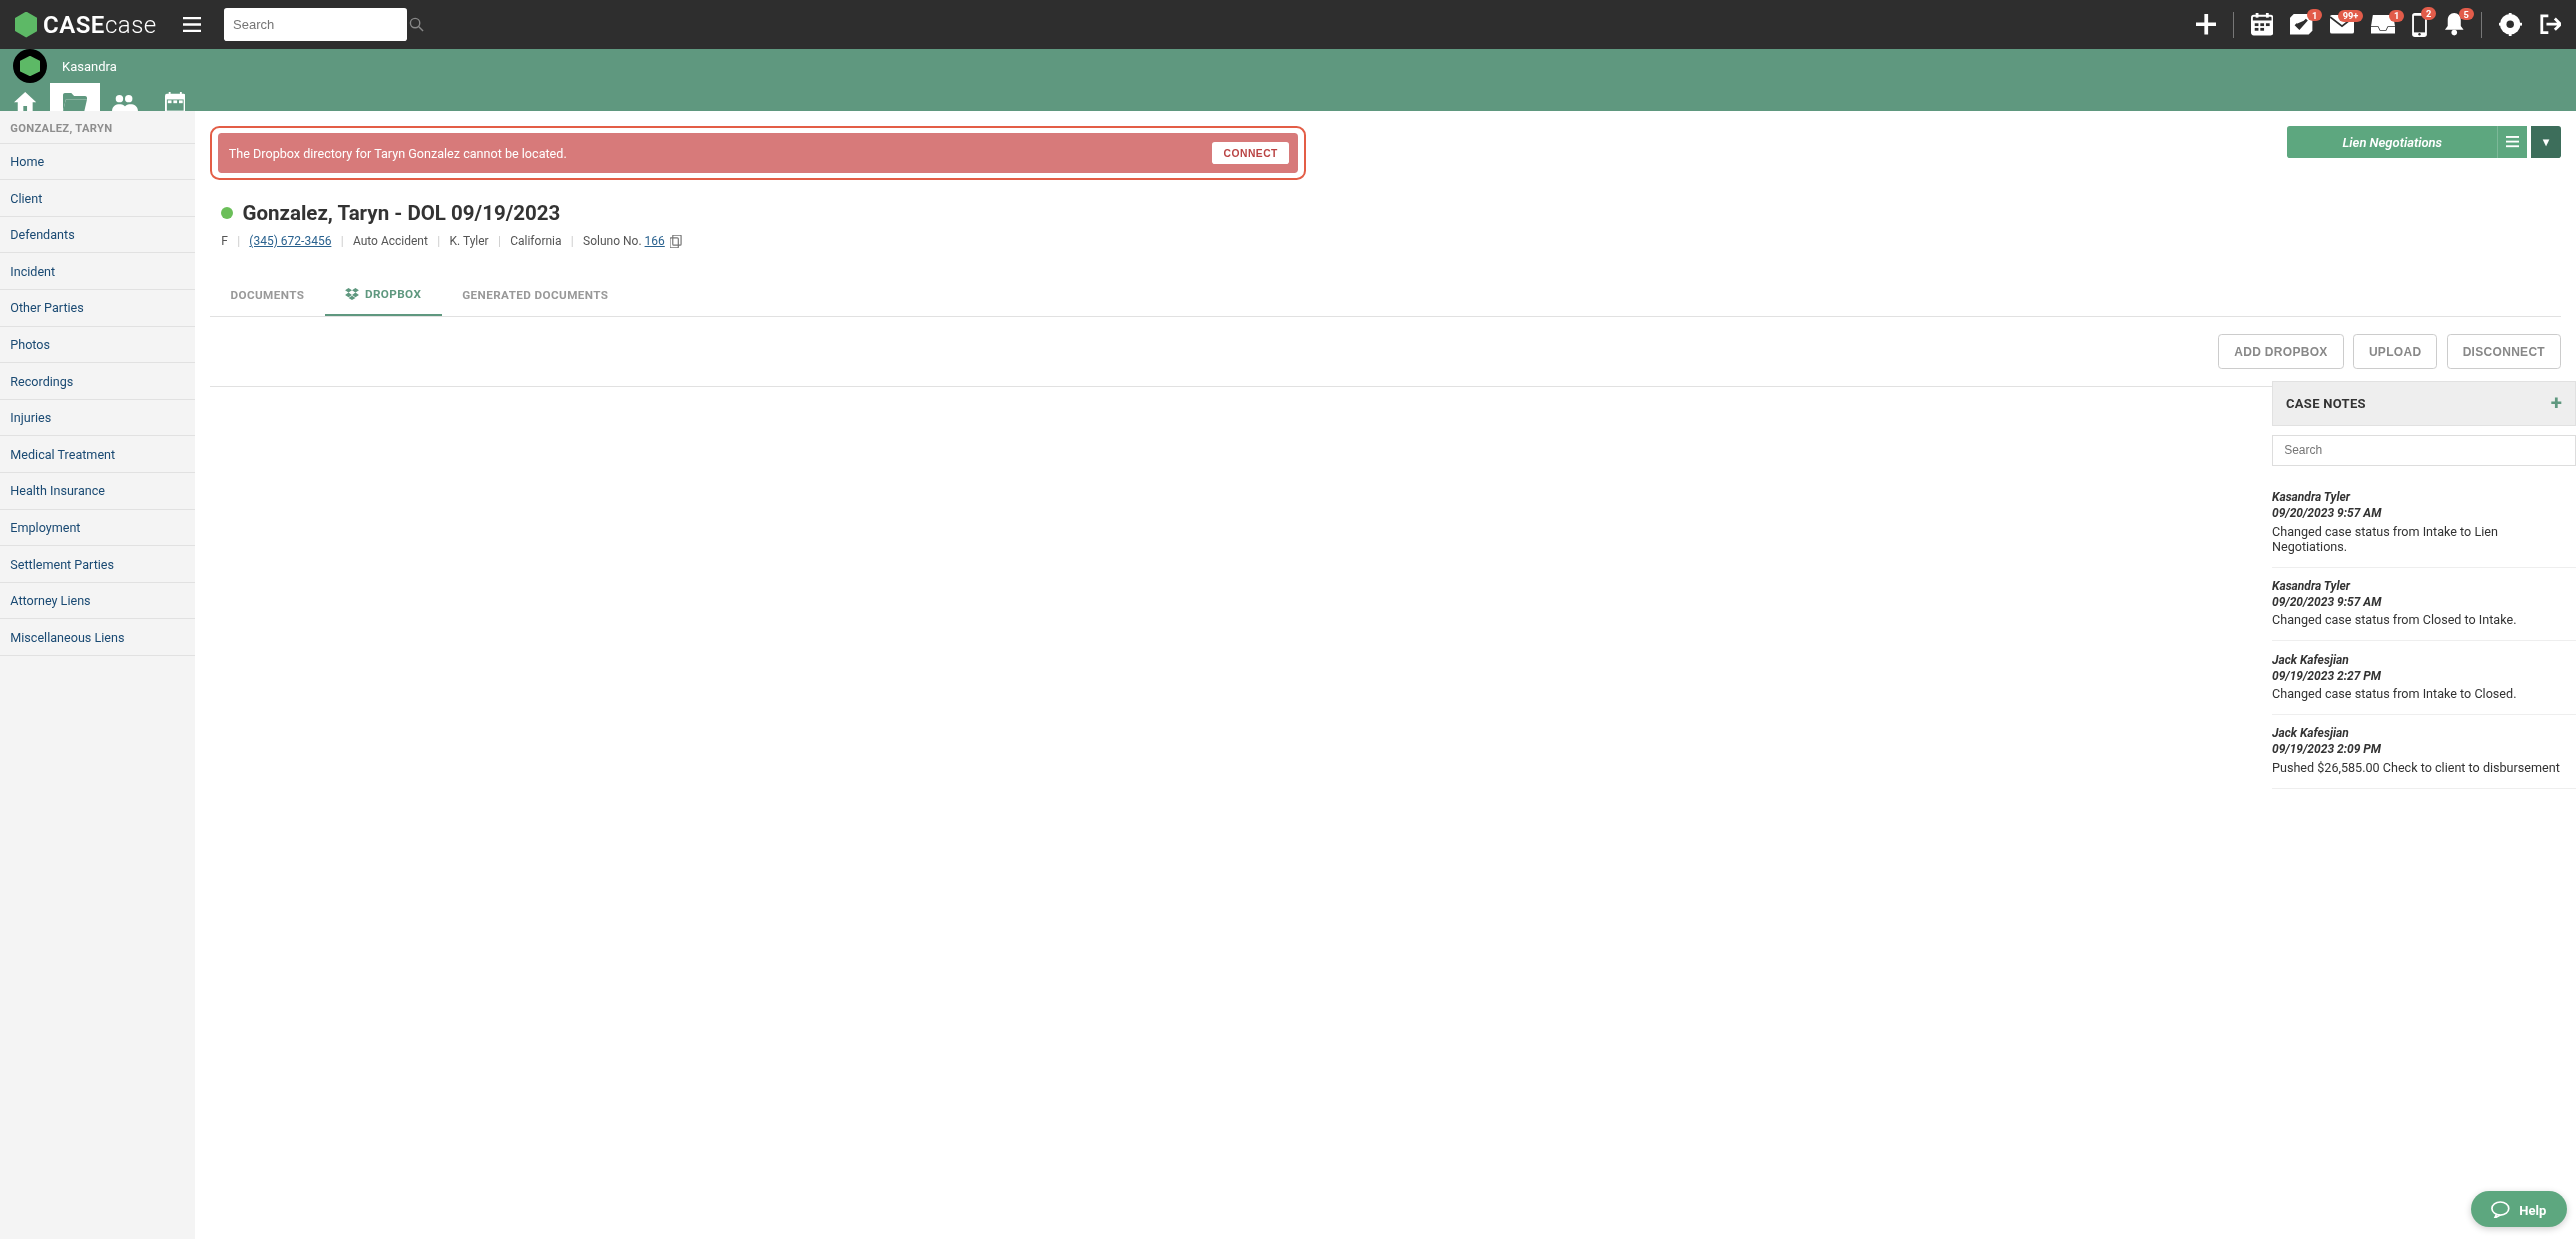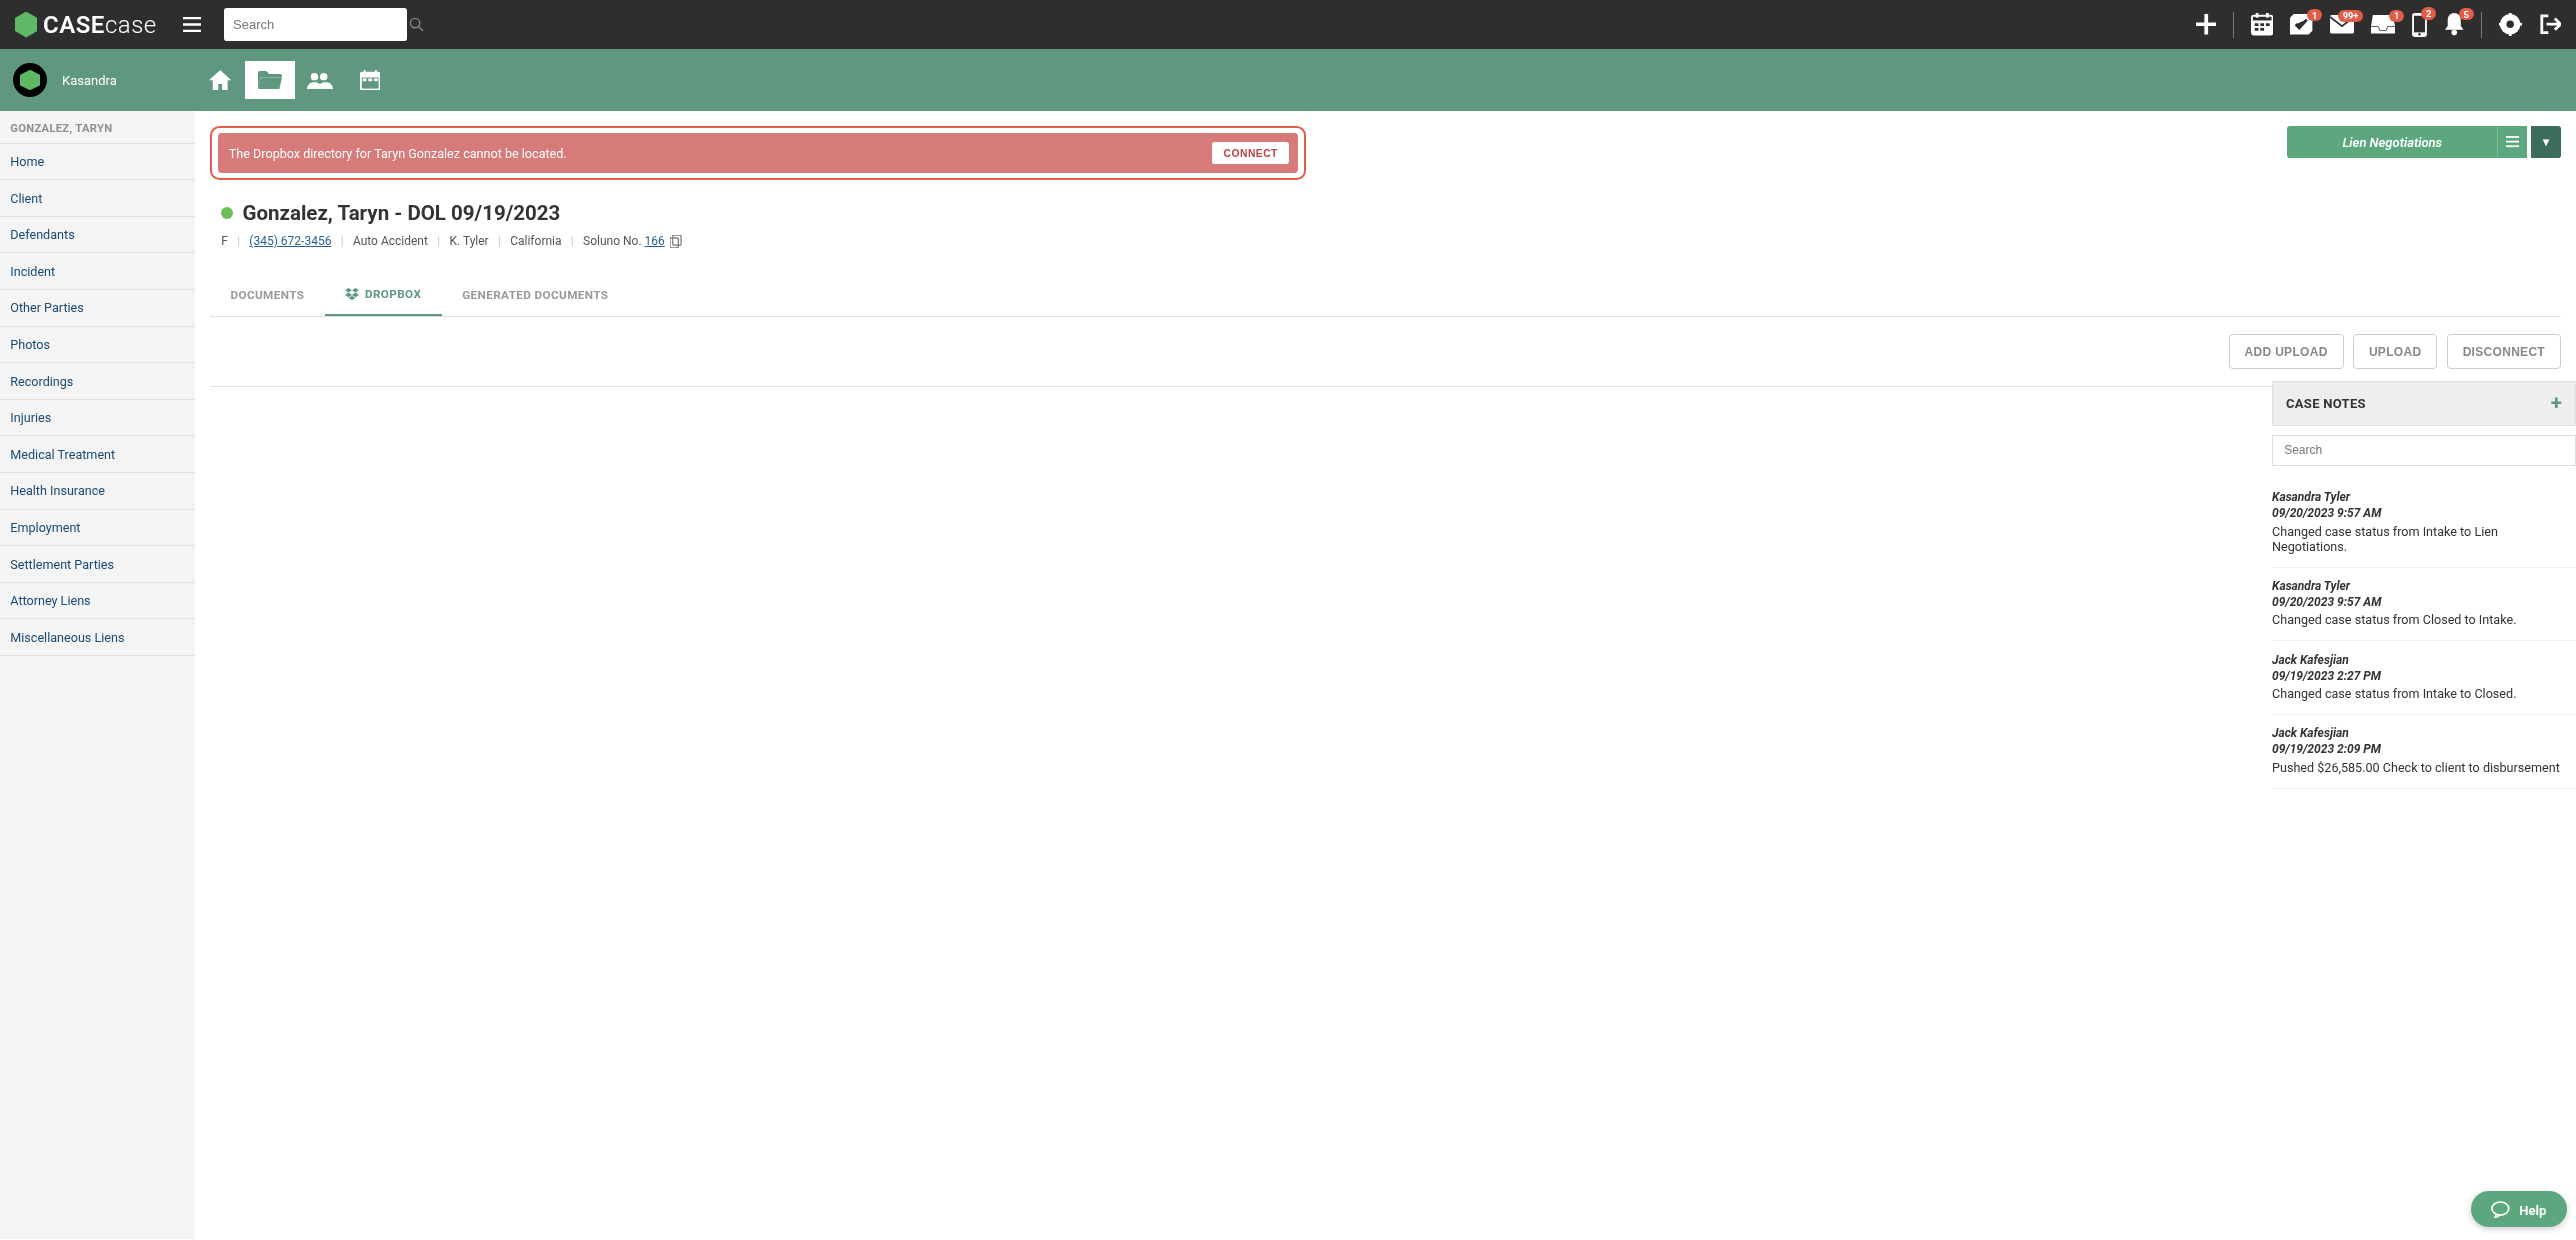--- a/index.html
+++ b/index.html
@@ -13,21 +13,21 @@
 .hamburger { margin-left: 26px; font-size: 20.5px; cursor: pointer; }
 .search-box { margin-left: 22.4px; width: 183px; height: 33px; background: #fff; border-radius: 2.8px; display: flex; align-items: center; padding: 0 9.3px; }
 .search-box input { border: none; outline: none; flex: 1; font-size: 13px; background: transparent; }
 .search-box .mag { color: #888; font-size: 14px; }
 .top-right { margin-left: auto; display: flex; align-items: center; gap: 17px; }
 .top-icon { position: relative; font-size: 22.4px; cursor: pointer; color: #fff; display: flex; align-items: center; }
 .top-sep { width: 0.9px; height: 26px; background: #777; }
 .badge { position: absolute; top: -5.6px; right: -9.3px; background: #e25c4a; color: #fff; font-size: 9.3px; font-weight: 700; border-radius: 9.3px; padding: 0.9px 4.7px; min-width: 15px; text-align: center; }
 
 
-.greenstrip { height: 62px; background: #5f987f; display: flex; align-items: stretch; }
+.greenstrip { height: 62px; background: #5f987f; display: flex; align-items: stretch; flex-direction: column; }
 .user-block { width: 195px; display: flex; align-items: center; padding-left: 13px; gap: 15px; color: #fff; }
 .avatar { width: 34px; height: 34px; border-radius: 50%; background: #000; position: relative; display: flex; align-items: center; justify-content: center; }
 .avatar-inner { width: 20.5px; height: 20.5px; background: #5db966; clip-path: polygon(50% 0%, 100% 25%, 100% 75%, 50% 100%, 0% 75%, 0% 25%); }
 .greentabs { display: flex; align-items: center; }
 .greentab { width: 50px; height: 38px; display: flex; align-items: center; justify-content: center; color: #fff; font-size: 20.5px; cursor: pointer; }
 .greentab.active { background: #fff; color: #5f987f; }
 
 
 .layout { display: flex; height: calc(100vh - 112px); }
 .sidebar { width: 195px; background: #f4f4f4; overflow-y: auto; }
@@ -301,21 +301,21 @@
           <svg width="14" height="12" viewBox="0 0 15 13">
               <path fill="#5f987f" d="M3.75 0 L7.5 2.5 L3.75 5 L0 2.5 Z M11.25 0 L15 2.5 L11.25 5 L7.5 2.5 Z M0 7.5 L3.75 5 L7.5 7.5 L3.75 10 Z M11.25 5 L15 7.5 L11.25 10 L7.5 7.5 Z M3.75 10.8 L7.5 8.3 L11.25 10.8 L7.5 13 Z"></path>
             </svg>
         </span>
         <span>DROPBOX</span>
       </div>
       <div class="doc-tab">GENERATED DOCUMENTS</div>
     </div>
 
     <div class="action-row">
-      <button class="action-btn">ADD UPLOAD</button>
+      <button class="action-btn">ADD DROPBOX</button>
       <button class="action-btn">UPLOAD</button>
       <button class="action-btn">DISCONNECT</button>
     </div>
 
     <div class="right-panel">
       <div class="cn-header">
         <h3>CASE NOTES</h3>
         <span class="cn-plus">+</span>
       </div>
       <input class="cn-search" placeholder="Search" style="">

